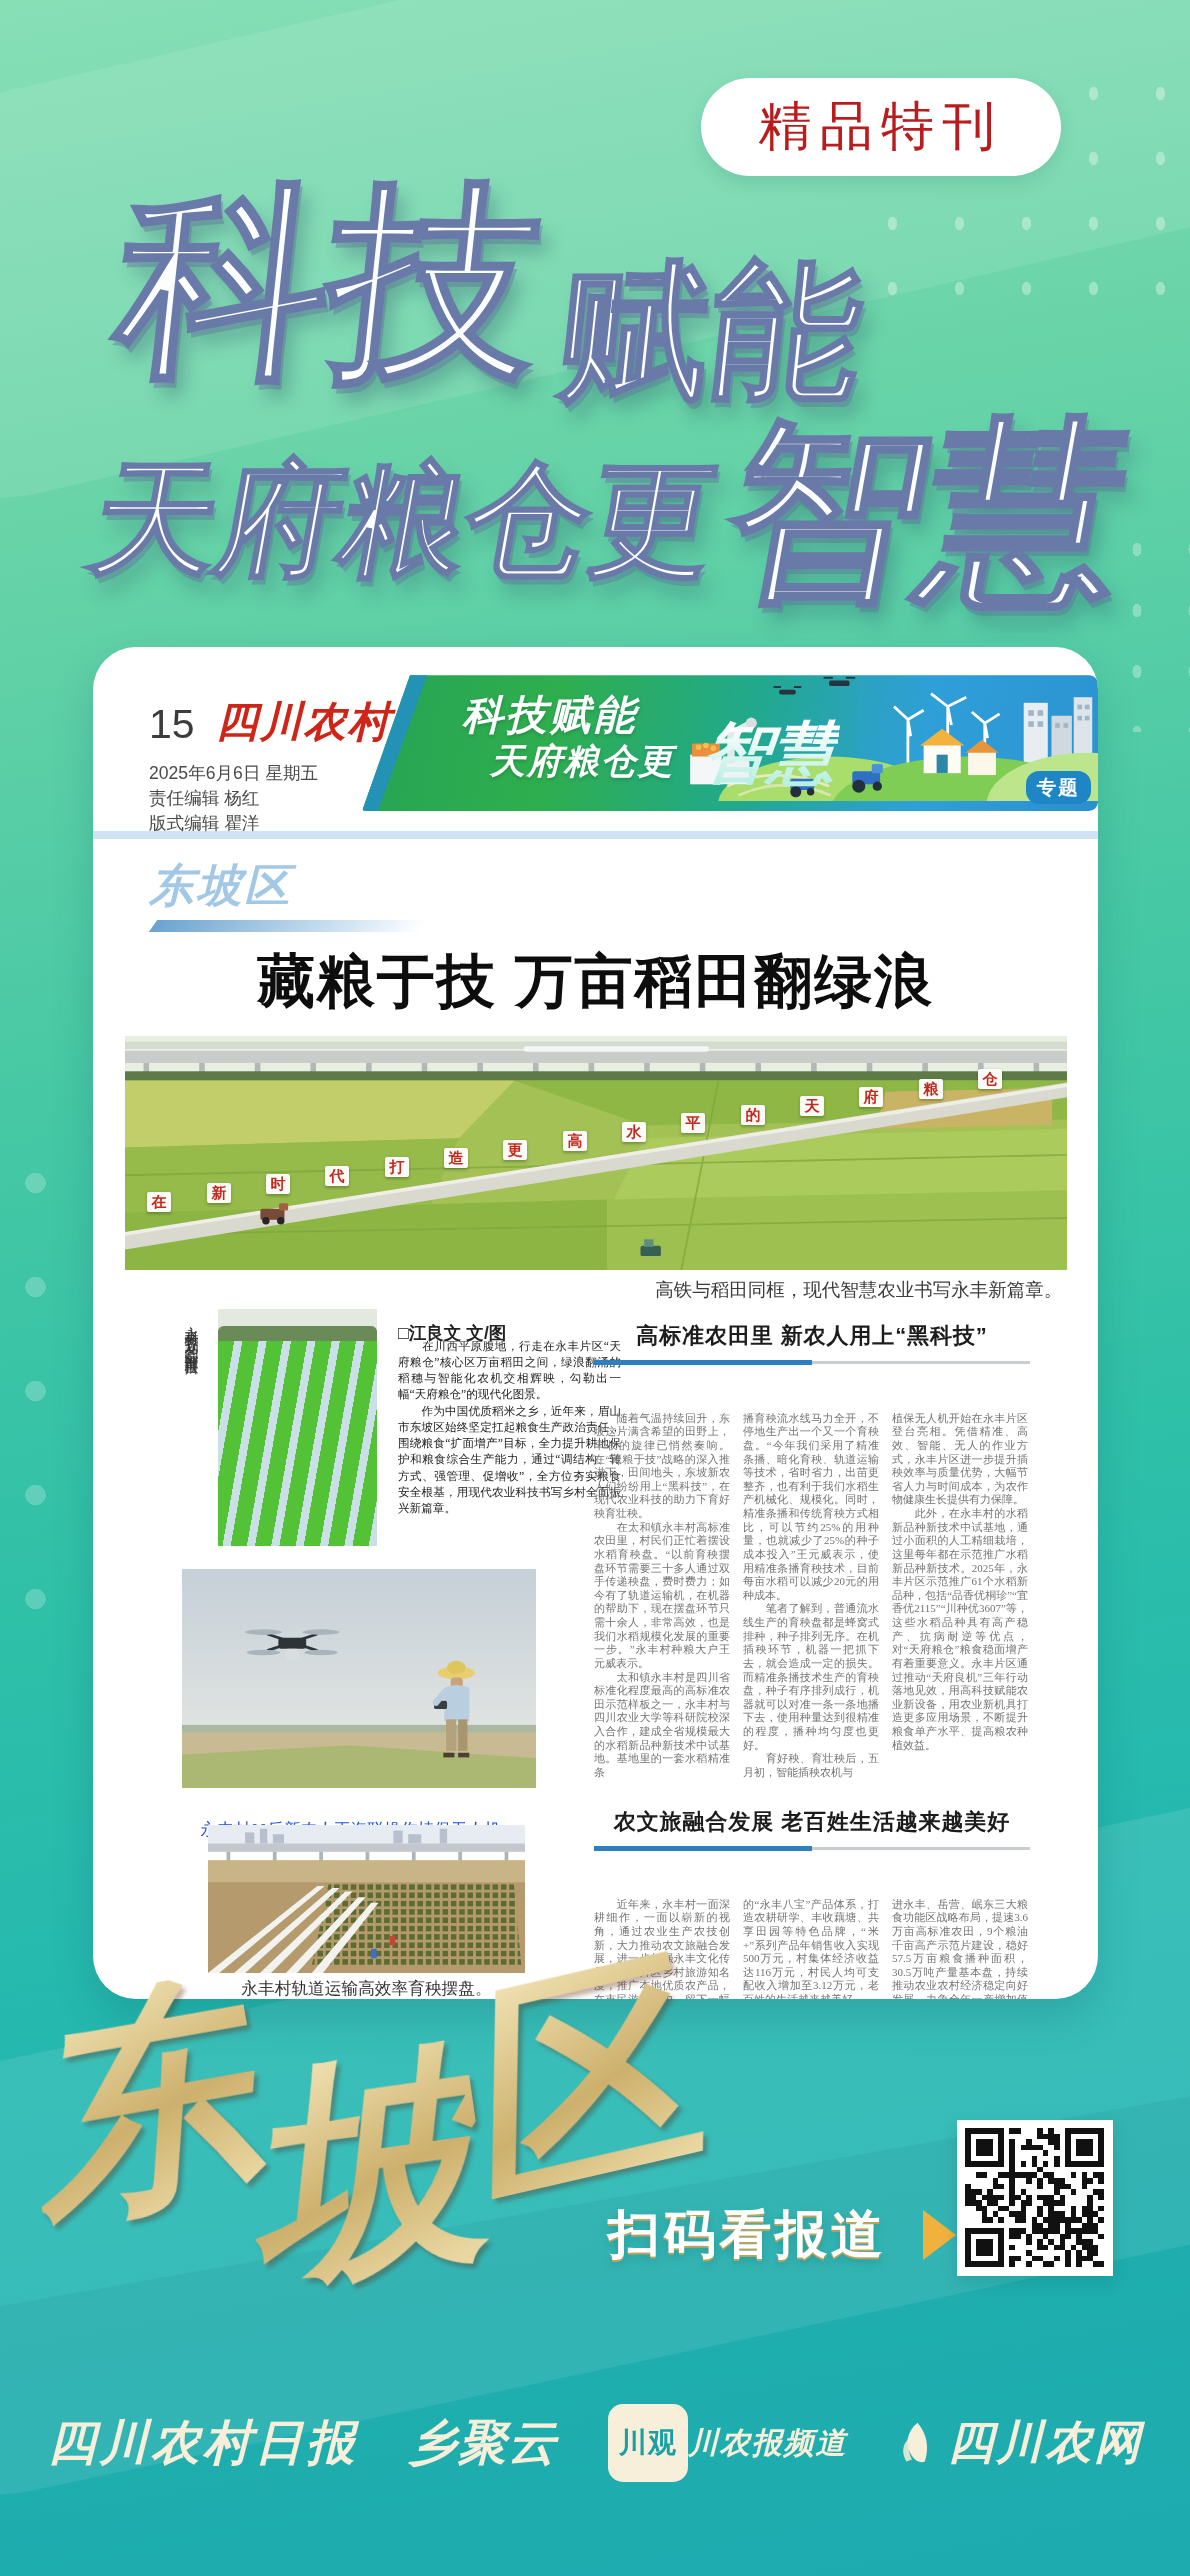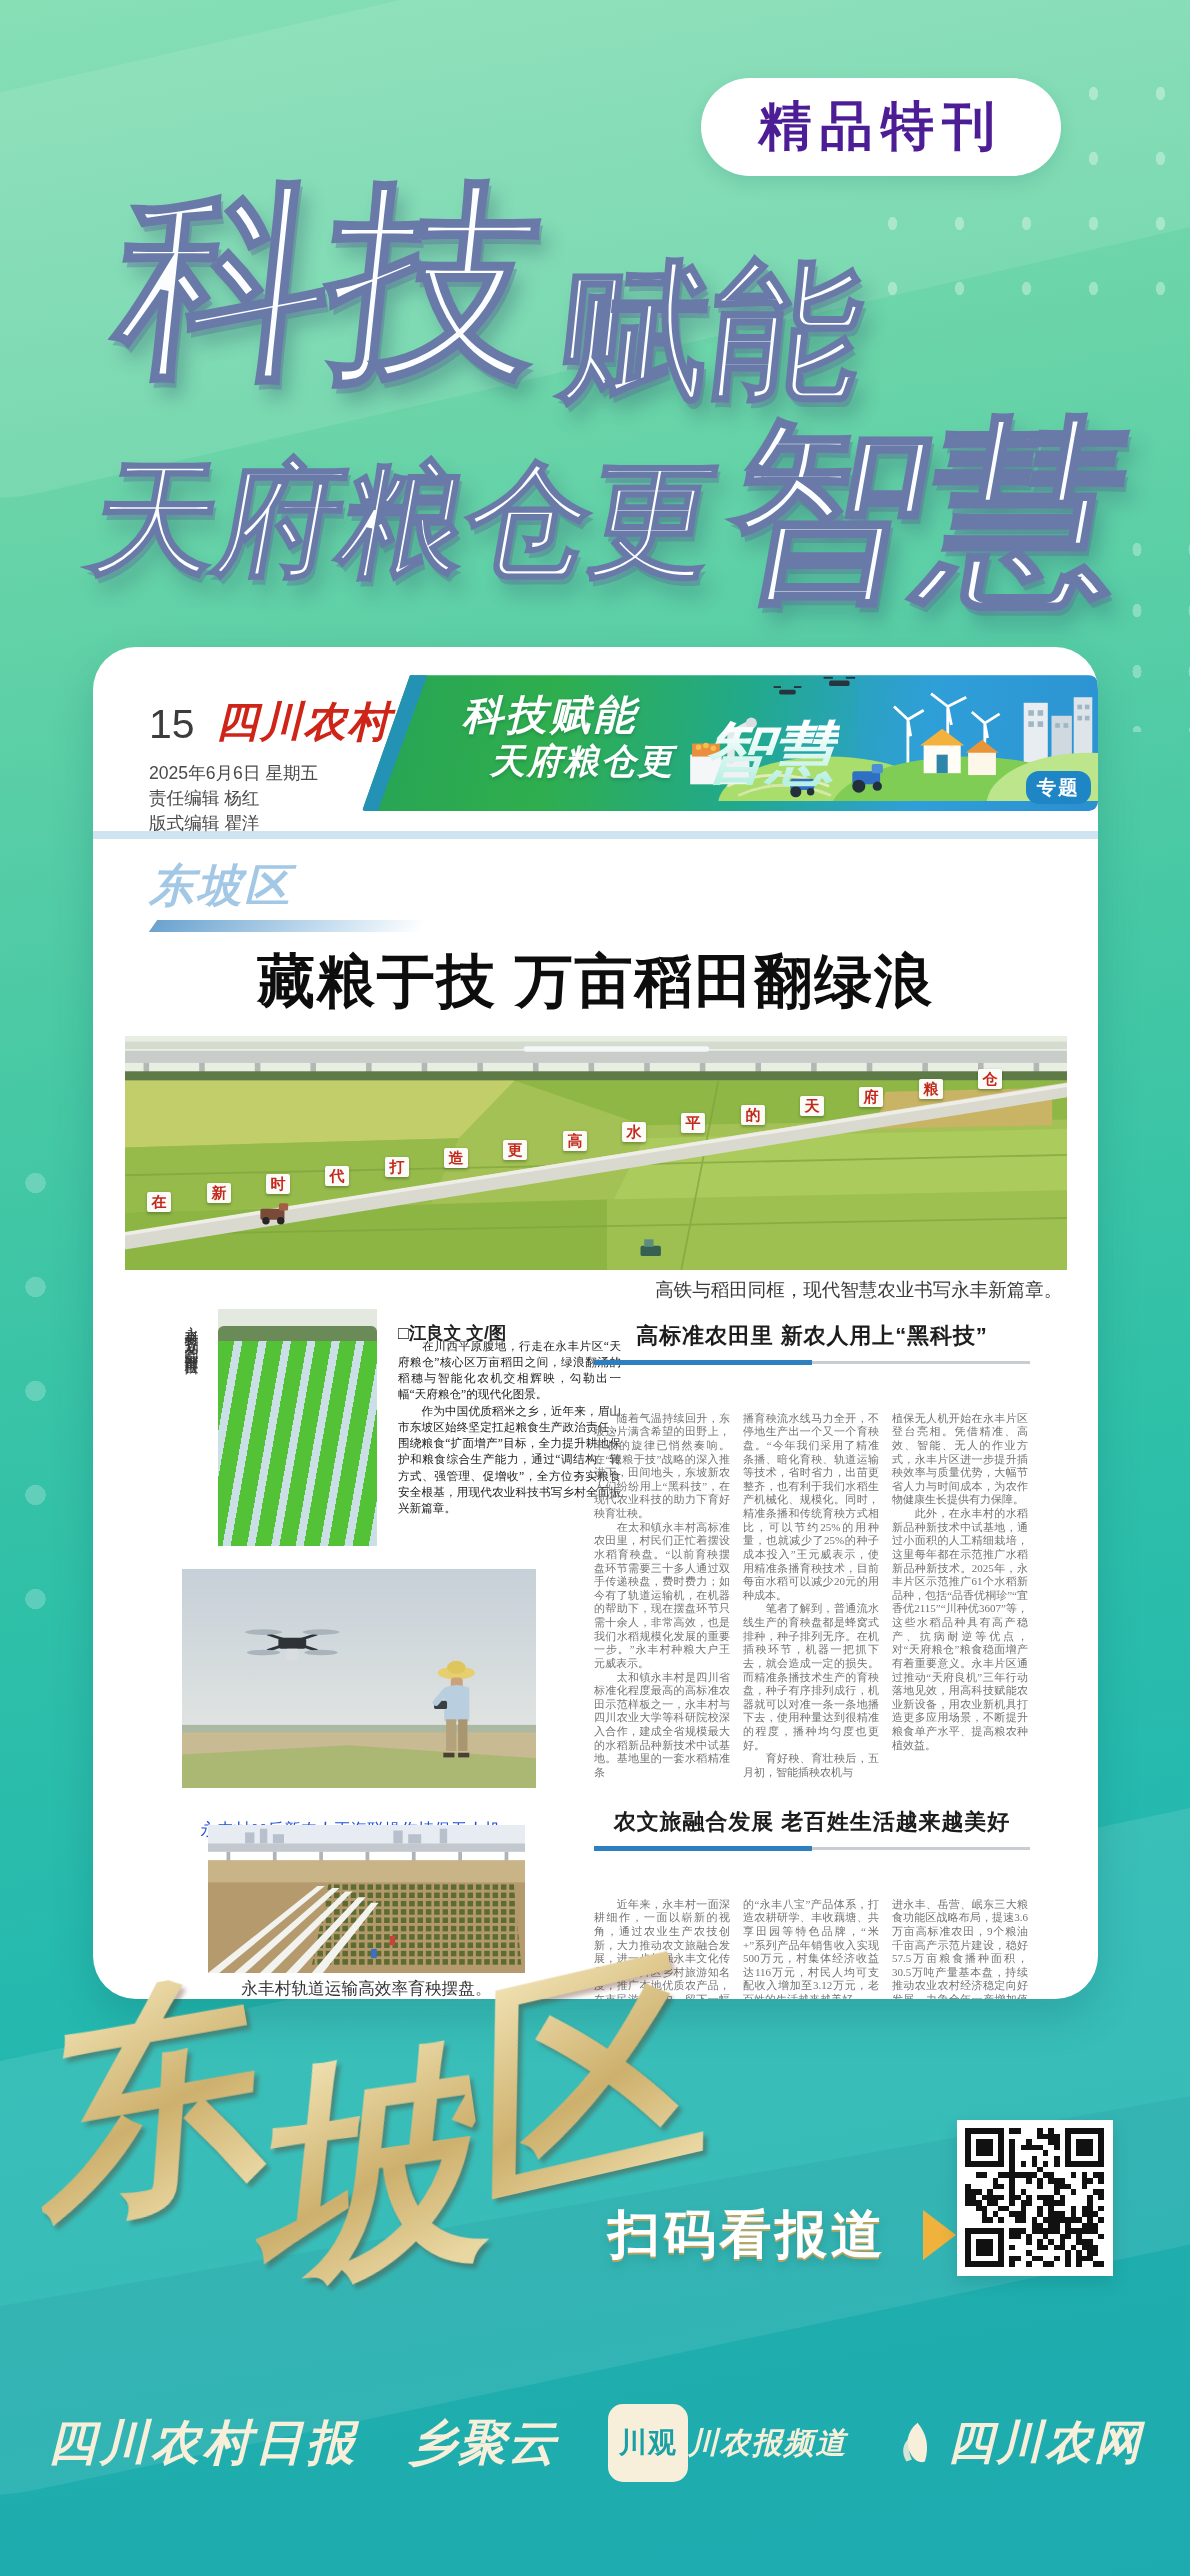--- a/index.html
+++ b/index.html
@@ -12,21 +12,21 @@
   .b3{top:2179px;left:-278px;width:2040px;height:482px;transform:rotate(-10deg);background:rgba(0,70,90,.06);}
   .dots{position:absolute;pointer-events:none;}
   .dots-tr{left:859px;top:61px;width:325px;height:250px;
     background-image:radial-gradient(ellipse 7.4px 11px at center,rgba(255,255,255,.34) 60%,transparent 62%);background-size:67px 65px;}
   .dots-r{left:1109px;top:519px;width:85px;height:213px;
     background-image:radial-gradient(ellipse 7.4px 11px at center,rgba(255,255,255,.30) 60%,transparent 62%);background-size:56px 61px;}
   .dots-l{left:1.9px;top:1131px;width:78px;height:501px;
     background-image:radial-gradient(circle 16.7px at center,rgba(255,255,255,.22) 60%,transparent 62%);background-size:67px 104px;}
   
   .badge{position:absolute;left:701px;top:78px;width:360px;height:98px;border-radius:49px;background:#ffffff;
-    display:flex;align-items:center;justify-content:center;font-size:53px;font-weight:700;color:#4c1d95;
+    display:flex;align-items:center;justify-content:center;font-size:53px;font-weight:400;color:#b91c1c;
     letter-spacing:8.3px;box-shadow:0 7.4px 18.5px rgba(0,90,90,.14);}
   
   .bigtitle{position:absolute;color:#fbfdff;font-weight:900;
     -webkit-text-stroke:2.3px #6a7aa8;
     text-shadow:3.7px 5.6px 0 rgba(96,110,156,.40),11px 15px 18.5px rgba(34,70,92,.30);}
   .t1{left:119px;top:178px;display:flex;transform:skewX(-6deg);}
   .t1a{font-size:210px;line-height:1;}
   .t1b{font-size:150px;line-height:1;margin:78px 0 0 26px;}
   .t2{left:96px;top:414px;display:flex;transform:skewX(-10deg);}
   .t2a{font-size:124px;line-height:1;margin-top:43px;}

